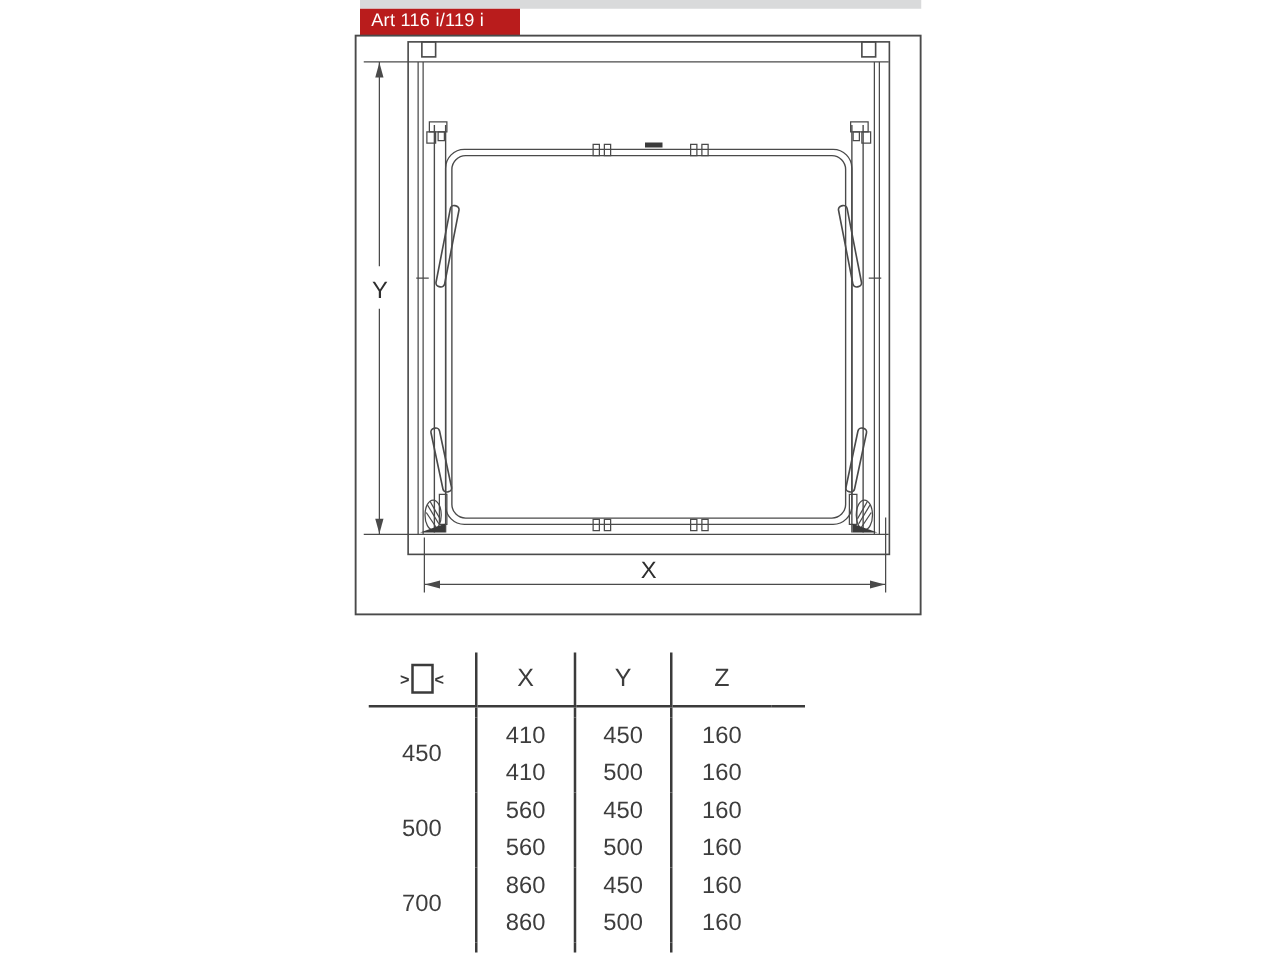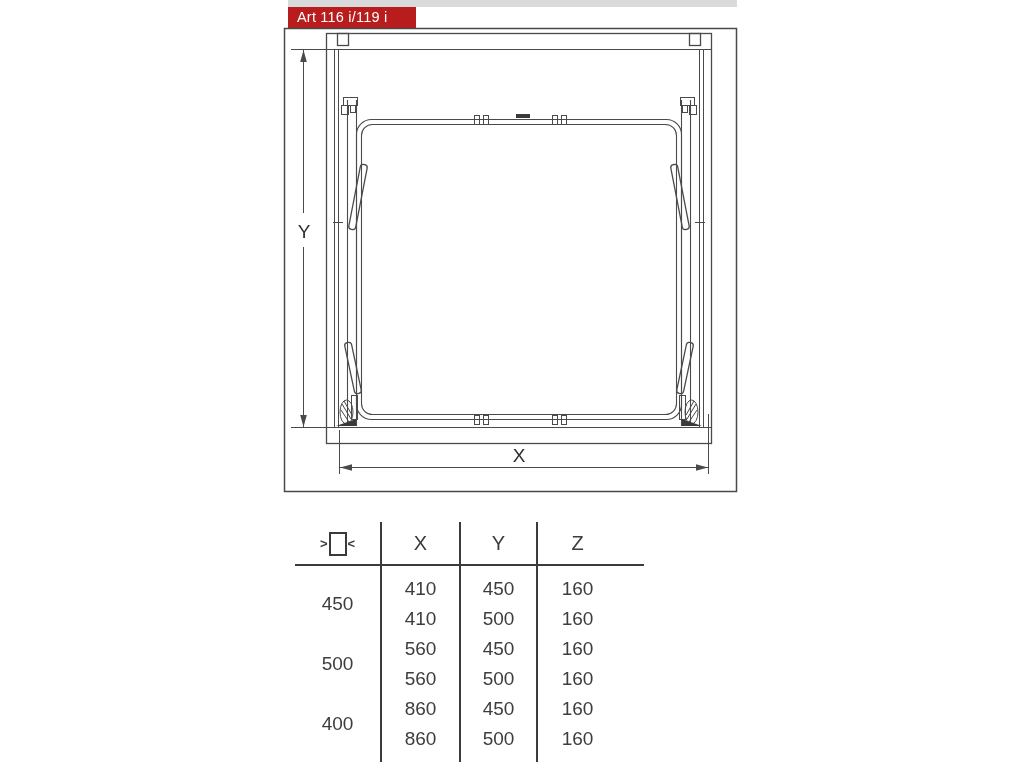--- a/index.html
+++ b/index.html
@@ -206,21 +206,21 @@
       <td></td>
     </tr>
     <tr>
       <td class="vl">560</td>
       <td class="vl">500</td>
       <td class="vl">160</td>
       <td></td>
     </tr>
 
     <tr>
-      <td class="group" rowspan="2">400</td>
+      <td class="group" rowspan="2">700</td>
       <td class="vl">860</td>
       <td class="vl">450</td>
       <td class="vl">160</td>
       <td></td>
     </tr>
     <tr>
       <td class="vl">860</td>
       <td class="vl">500</td>
       <td class="vl">160</td>
       <td></td>

